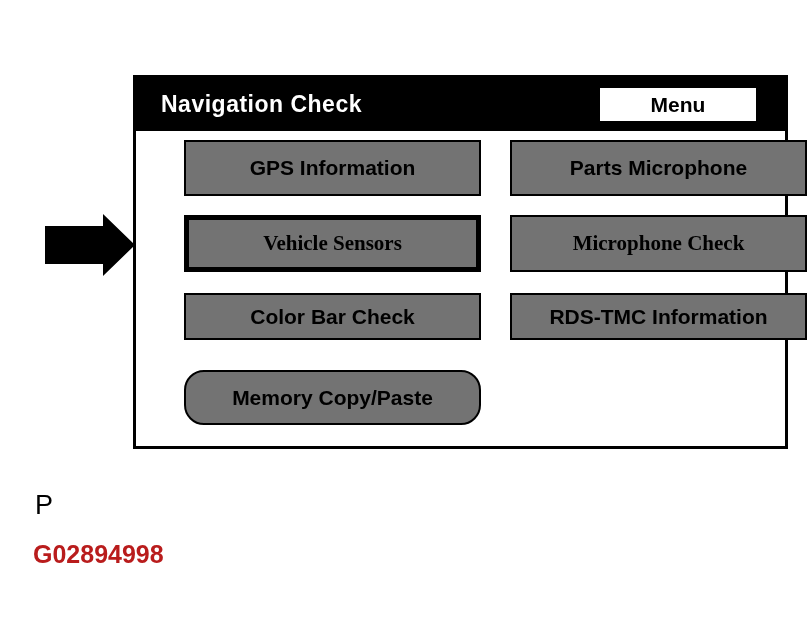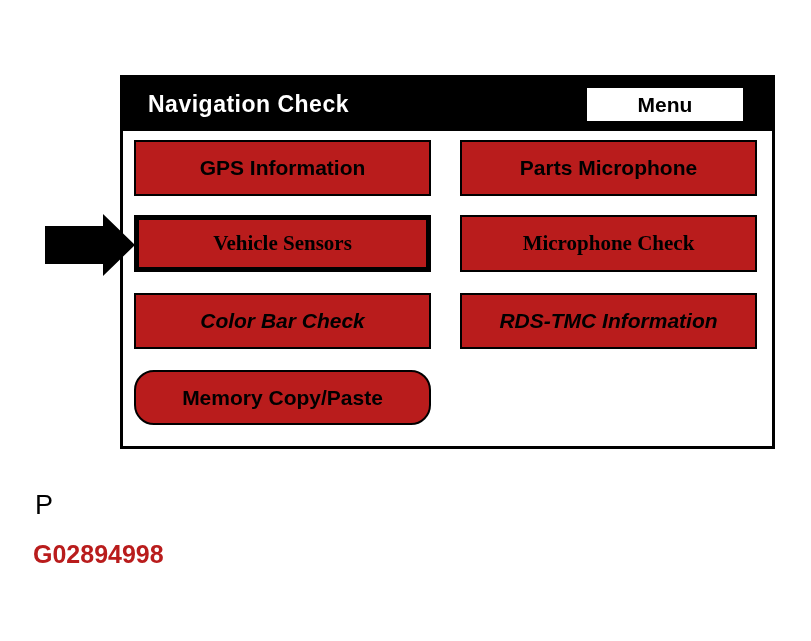--- a/index.html
+++ b/index.html
@@ -10,21 +10,21 @@
   .page {
     position: relative;
     width: 811px;
     height: 641px;
     background: #ffffff;
     font-family: "Liberation Sans", sans-serif;
     overflow: hidden;
   }
   .panel {
     position: absolute;
-    left: 120px;
+    left: 133px;
     top: 75px;
     width: 655px;
     height: 374px;
     border: 3px solid #000000;
     box-sizing: border-box;
     background: #ffffff;
   }
   .header {
     position: absolute;
     left: 0;
@@ -56,42 +56,43 @@
     font-size: 21px;
     font-weight: bold;
     display: flex;
     align-items: center;
     justify-content: center;
     padding: 12px;
     cursor: pointer;
   }
   .btn {
     position: absolute;
-    background: #b91c1c;
+    background: #737373;
     border: 2px solid #000000;
     box-sizing: border-box;
     color: #000000;
     font-family: "Liberation Sans", sans-serif;
     font-size: 21px;
     font-weight: bold;
     display: flex;
     align-items: center;
     justify-content: center;
     padding: 0;
     white-space: nowrap;
     cursor: pointer;
+    margin-left: 37px;
   }
   .btn.selected {
     border-width: 5px;
   }
   .col-left  { left: 11px;  width: 297px; }
   .col-right { left: 337px; width: 297px; }
   .row-1 { top: 62px;  height: 56px; }
   .row-2 { top: 137px; height: 57px; font-family: Liberation Serif, serif; }
-  .row-3 { top: 215px; height: 56px; font-style: italic; }
+  .row-3 { top: 215px; height: 47px; }
   .row-4 { top: 292px; height: 55px; border-radius: 20px; }
   .arrow {
     position: absolute;
     left: 45px;
     top: 214px;
   }
   .caption-letter {
     position: absolute;
     left: 35px;
     top: 490px;

